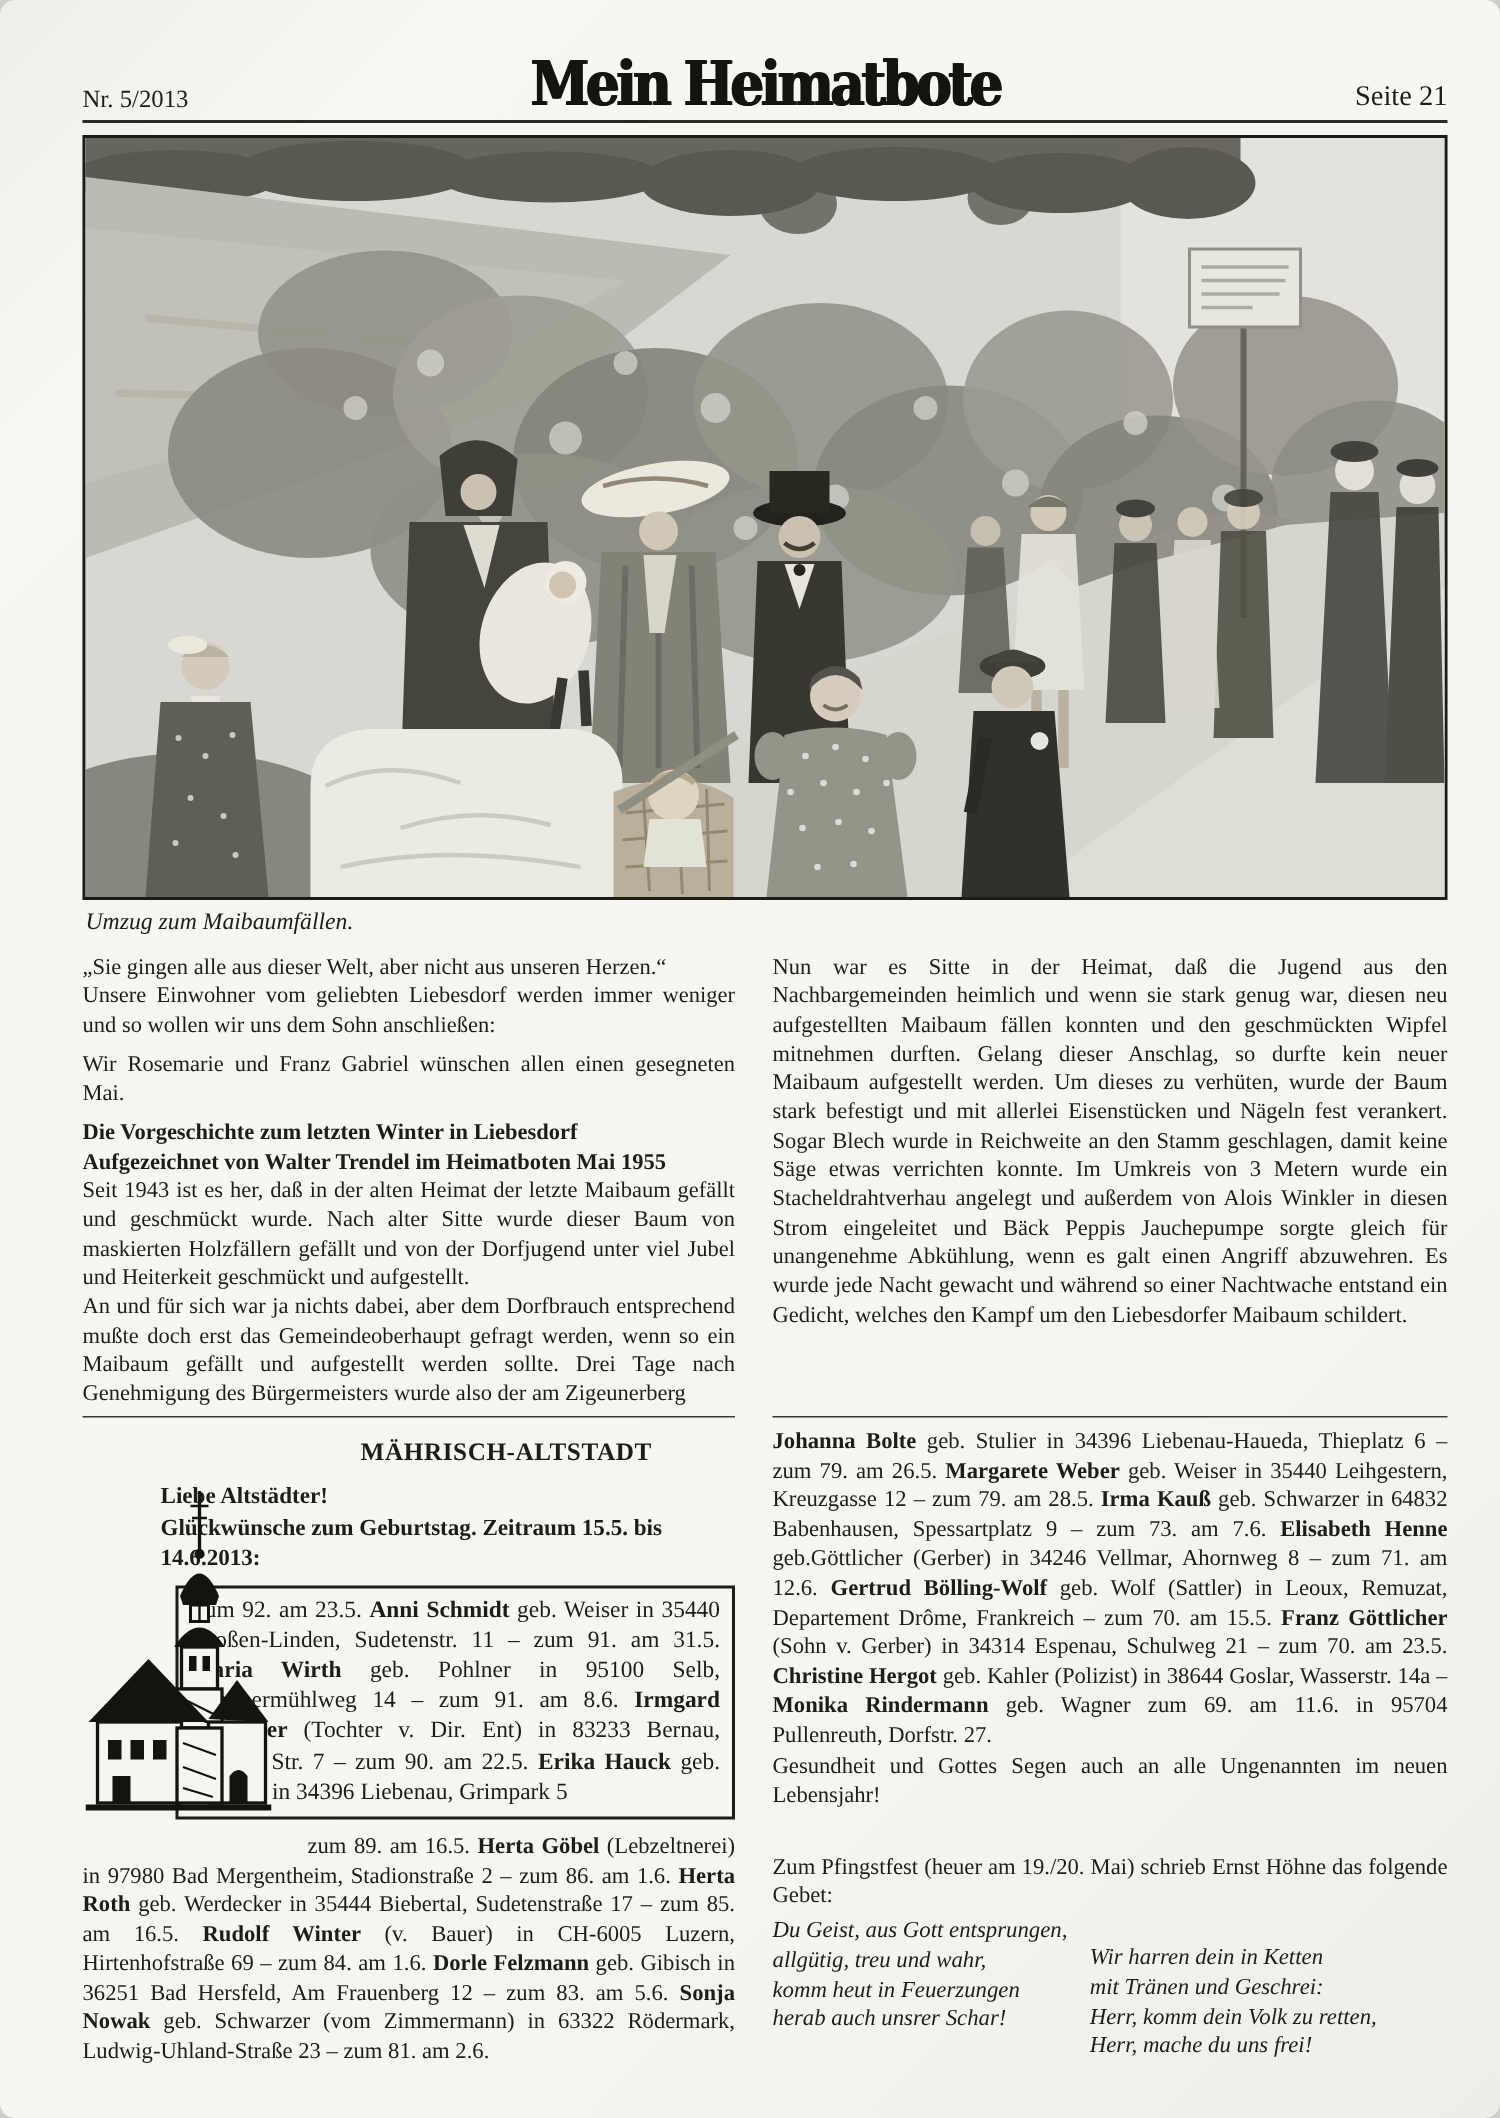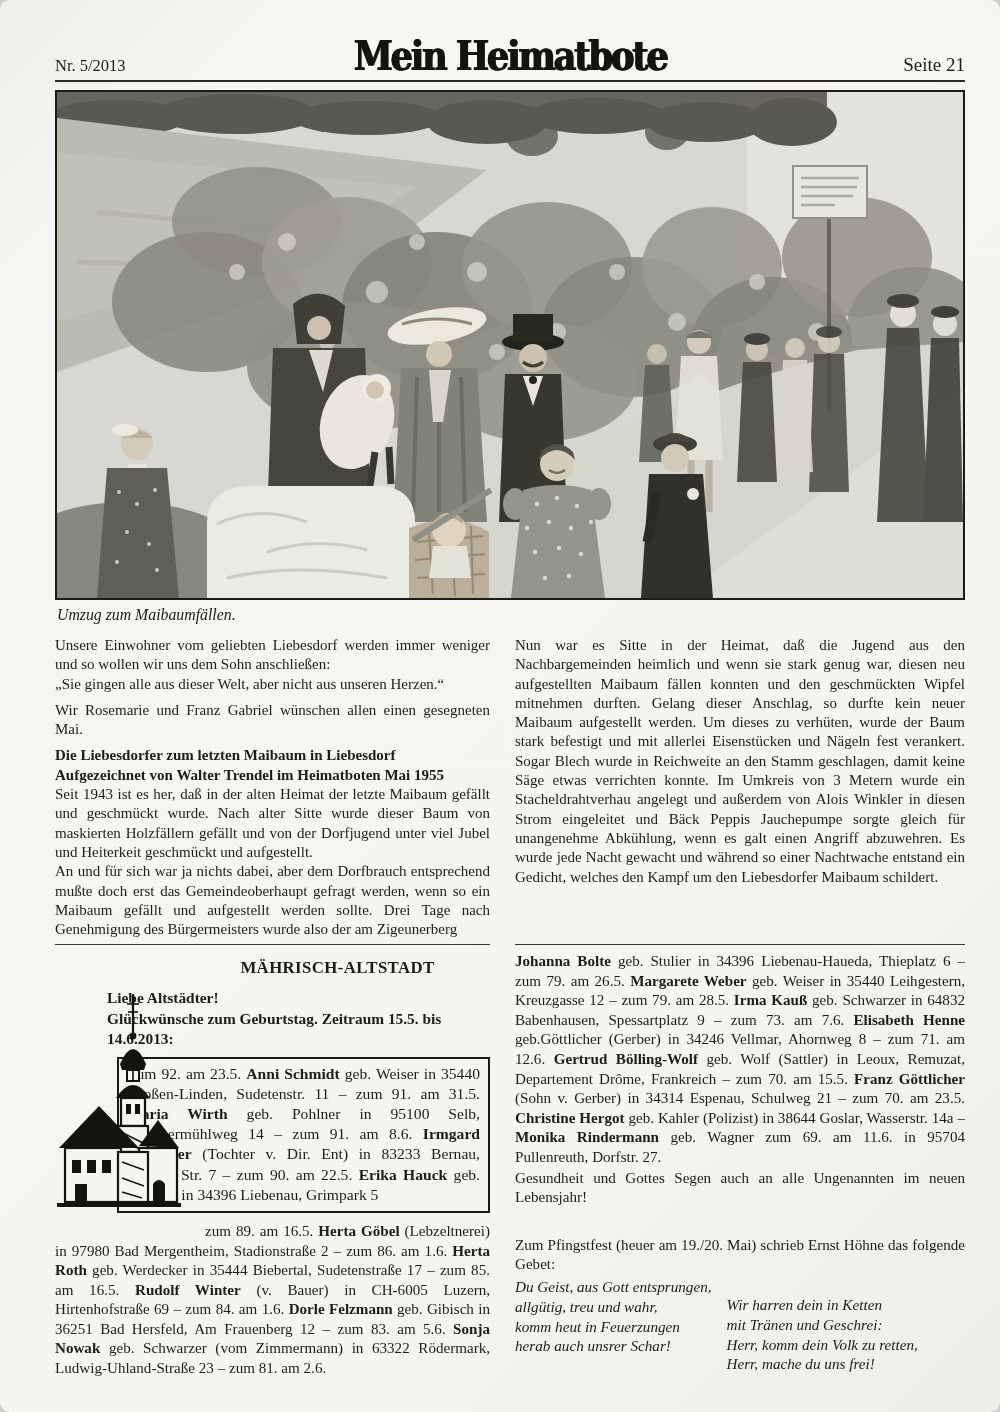--- a/index.html
+++ b/index.html
@@ -280,24 +280,24 @@
         </g>
       </g>
 
       <rect x="0" y="0" width="906" height="506" fill="#e8e7e0" opacity=".07"></rect>
     </svg>
   </figure>
   <div class="caption">Umzug zum Maibaumfällen.</div>
 
   <div class="cols-top">
     <div class="colL body-text">
+      <p>„Sie gingen alle aus dieser Welt, aber nicht aus unseren Herzen.“</p>
       <p>Unsere Einwohner vom geliebten Liebesdorf werden immer weniger und so wollen wir uns dem Sohn anschließen:</p>
-      <p>„Sie gingen alle aus dieser Welt, aber nicht aus unseren Herzen.“</p>
       <p class="sp">Wir Rosemarie und Franz Gabriel wünschen allen einen gesegneten Mai.</p>
-      <p class="sp bold-head">Die Liebesdorfer zum letzten Maibaum in Liebesdorf</p>
+      <p class="sp bold-head">Die Vorgeschichte zum letzten Winter in Liebesdorf</p>
       <p class="bold-head">Aufgezeichnet von Walter Trendel im Heimatboten Mai 1955</p>
       <p>Seit 1943 ist es her, daß in der alten Heimat der letzte Maibaum gefällt und geschmückt wurde. Nach alter Sitte wurde dieser Baum von maskierten Holzfällern gefällt und von der Dorfjugend unter viel Jubel und Heiterkeit geschmückt und aufgestellt.</p>
       <p>An und für sich war ja nichts dabei, aber dem Dorfbrauch entsprechend mußte doch erst das Gemeindeoberhaupt gefragt werden, wenn so ein Maibaum gefällt und aufgestellt werden sollte. Drei Tage nach Genehmigung des Bürgermeisters wurde also der am Zigeunerberg</p>
     </div>
     <div class="colR body-text">
       <p>Nun war es Sitte in der Heimat, daß die Jugend aus den Nachbargemeinden heimlich und wenn sie stark genug war, diesen neu aufgestellten Maibaum fällen konnten und den geschmückten Wipfel mitnehmen durften. Gelang dieser Anschlag, so durfte kein neuer Maibaum aufgestellt werden. Um dieses zu verhüten, wurde der Baum stark befestigt und mit allerlei Eisenstücken und Nägeln fest verankert. Sogar Blech wurde in Reichweite an den Stamm geschlagen, damit keine Säge etwas verrichten konnte. Im Umkreis von 3 Metern wurde ein Stacheldrahtverhau angelegt und außerdem von Alois Winkler in diesen Strom eingeleitet und Bäck Peppis Jauchepumpe sorgte gleich für unangenehme Abkühlung, wenn es galt einen Angriff abzuwehren. Es wurde jede Nacht gewacht und während so einer Nachtwache entstand ein Gedicht, welches den Kampf um den Liebesdorfer Maibaum schildert.</p>
     </div>
   </div>
 
   <div class="divider">

